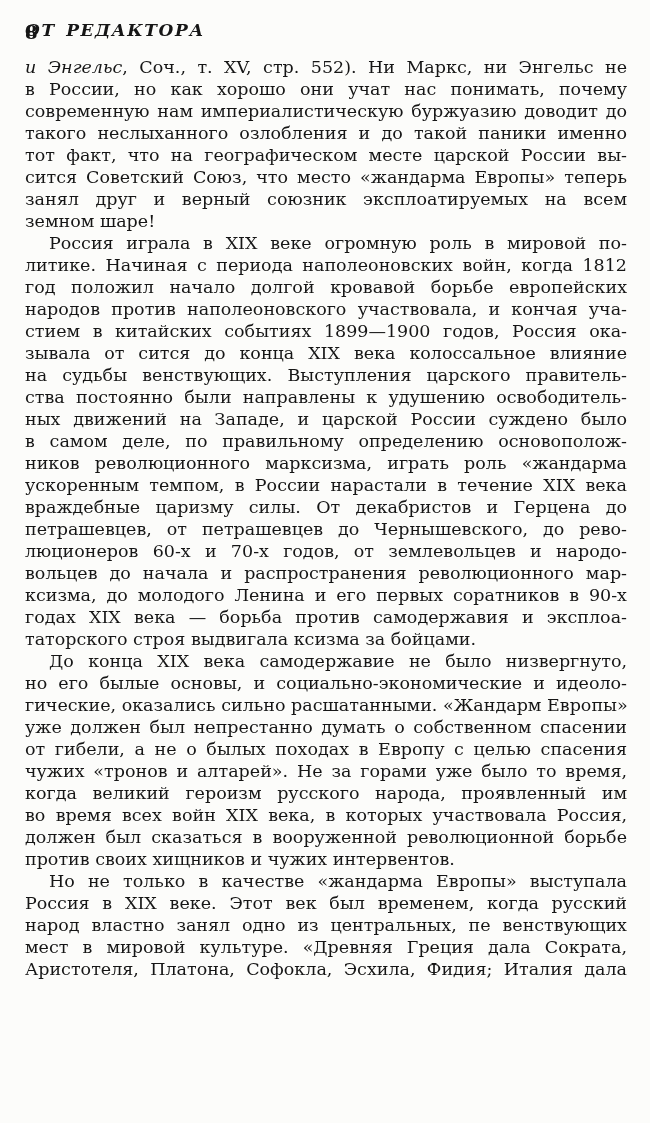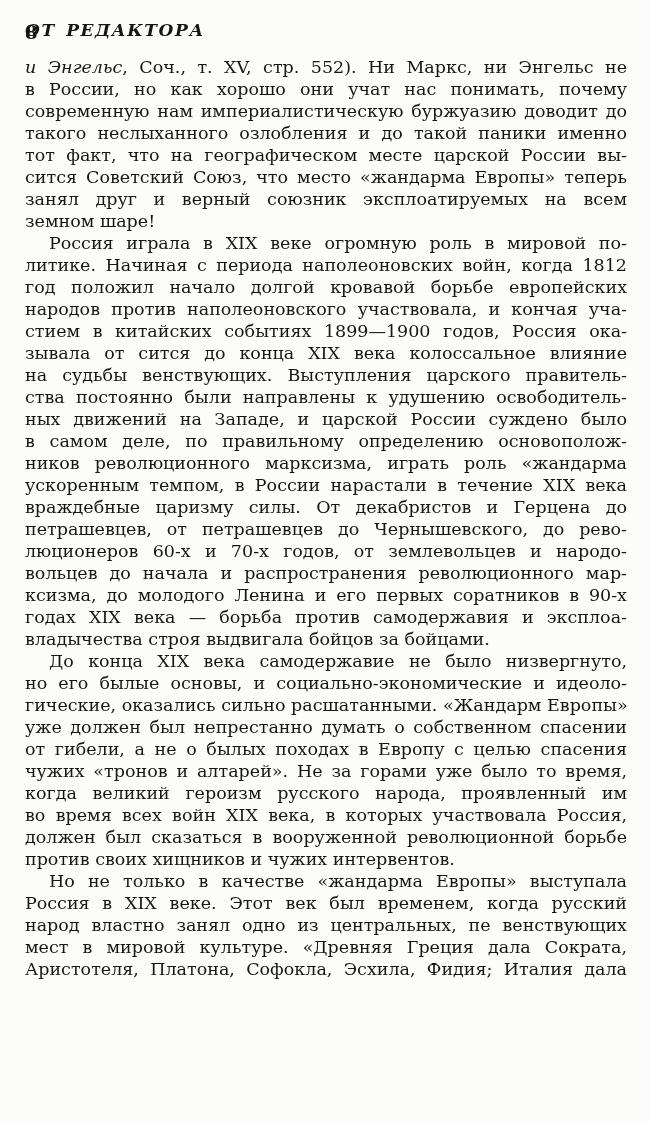--- a/index.html
+++ b/index.html
@@ -100,21 +100,21 @@
         <div class="line">ных движений на Западе, и царской России суждено было</div>
         <div class="line">в самом деле, по правильному определению основополож-</div>
         <div class="line">ников революционного марксизма, играть роль «жандарма</div>
         <div class="line">ускоренным темпом, в России нарастали в течение XIX века</div>
         <div class="line">враждебные царизму силы. От декабристов и Герцена до</div>
         <div class="line">петрашевцев, от петрашевцев до Чернышевского, до рево-</div>
         <div class="line">люционеров 60-х и 70-х годов, от землевольцев и народо-</div>
         <div class="line">вольцев до начала и распространения революционного мар-</div>
         <div class="line">ксизма, до молодого Ленина и его первых соратников в 90-х</div>
         <div class="line">годах XIX века — борьба против самодержавия и эксплоа-</div>
-        <div class="line end-left">владычества строя выдвигала бойцов за бойцами.</div>
+        <div class="line end-left">таторского строя выдвигала ксизма за бойцами.</div>
       </div>
       <div class="paragraph">
         <div class="line indent">До конца XIX века самодержавие не было низвергнуто,</div>
         <div class="line">но его былые основы, и социально-экономические и идеоло-</div>
         <div class="line">гические, оказались сильно расшатанными. «Жандарм Европы»</div>
         <div class="line">уже должен был непрестанно думать о собственном спасении</div>
         <div class="line">от гибели, а не о былых походах в Европу с целью спасения</div>
         <div class="line">чужих «тронов и алтарей». Не за горами уже было то время,</div>
         <div class="line">когда великий героизм русского народа, проявленный им</div>
         <div class="line">во время всех войн XIX века, в которых участвовала Россия,</div>

